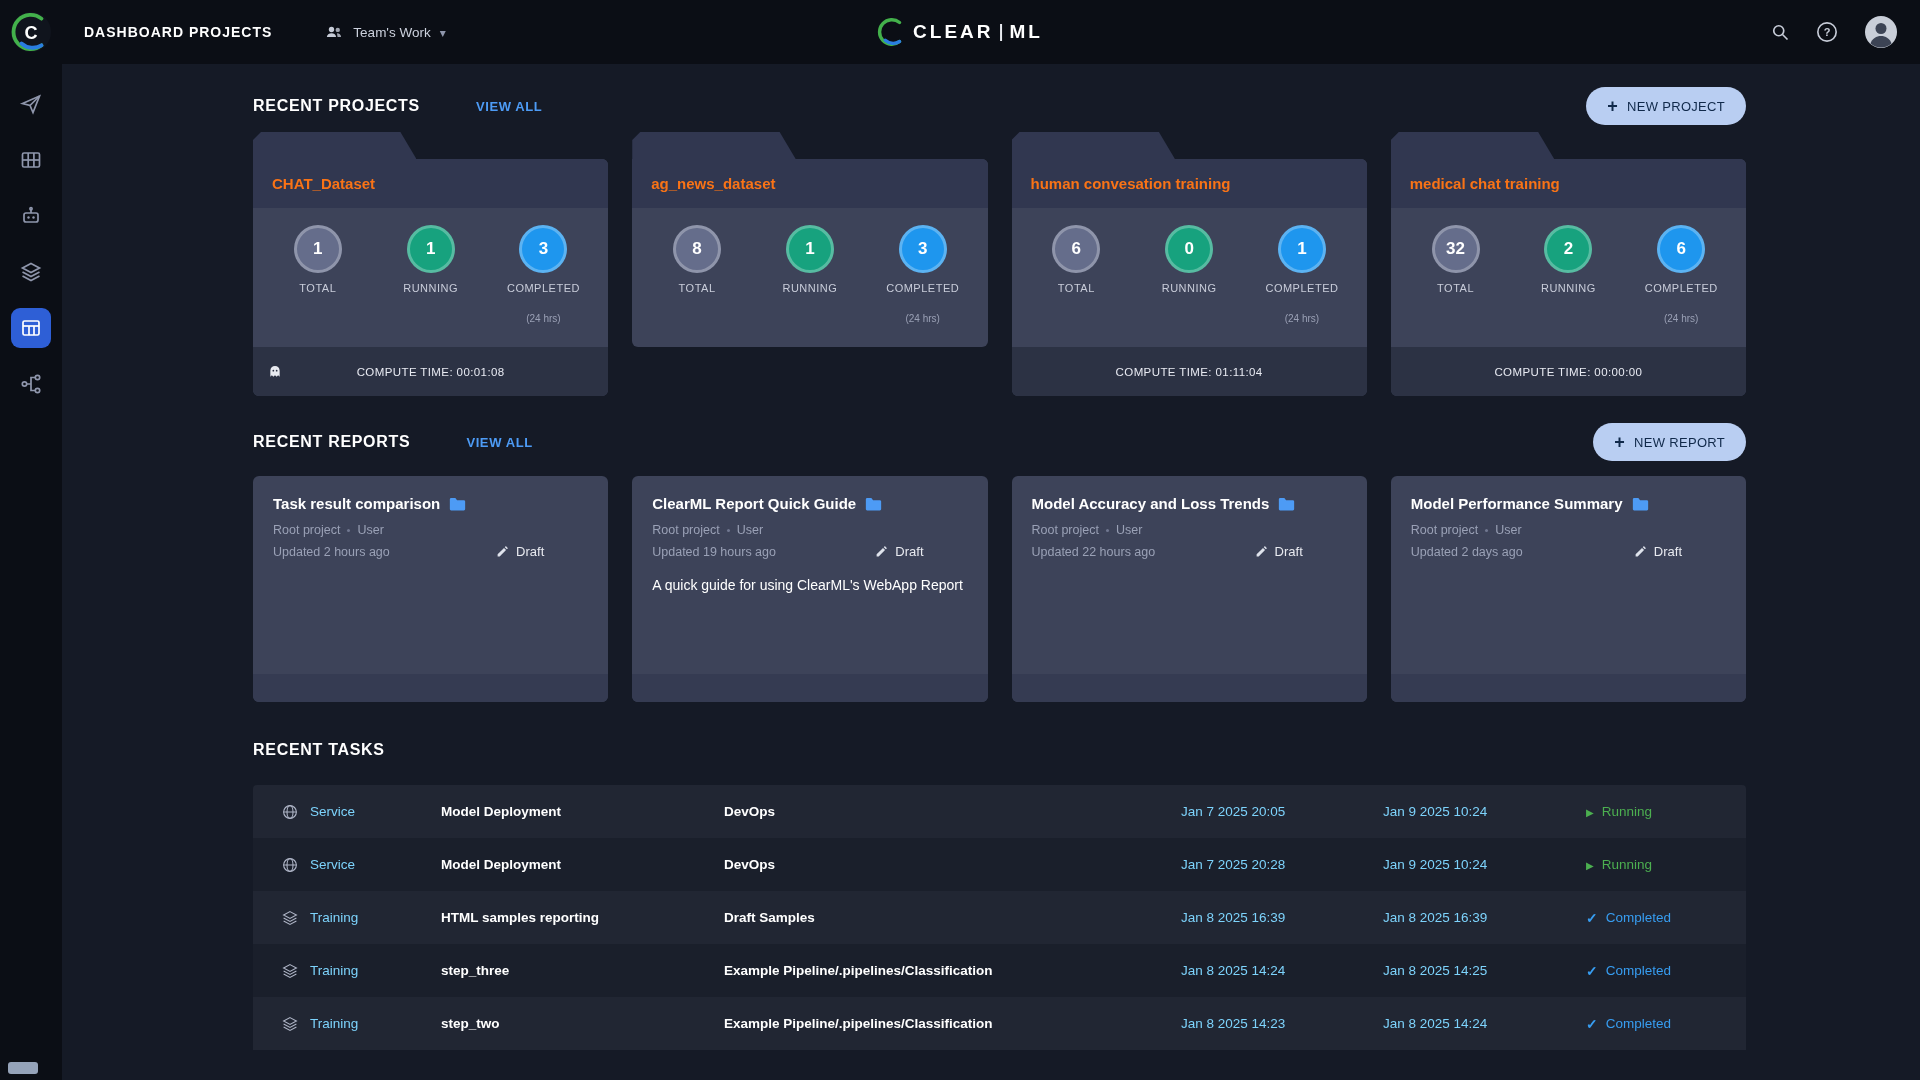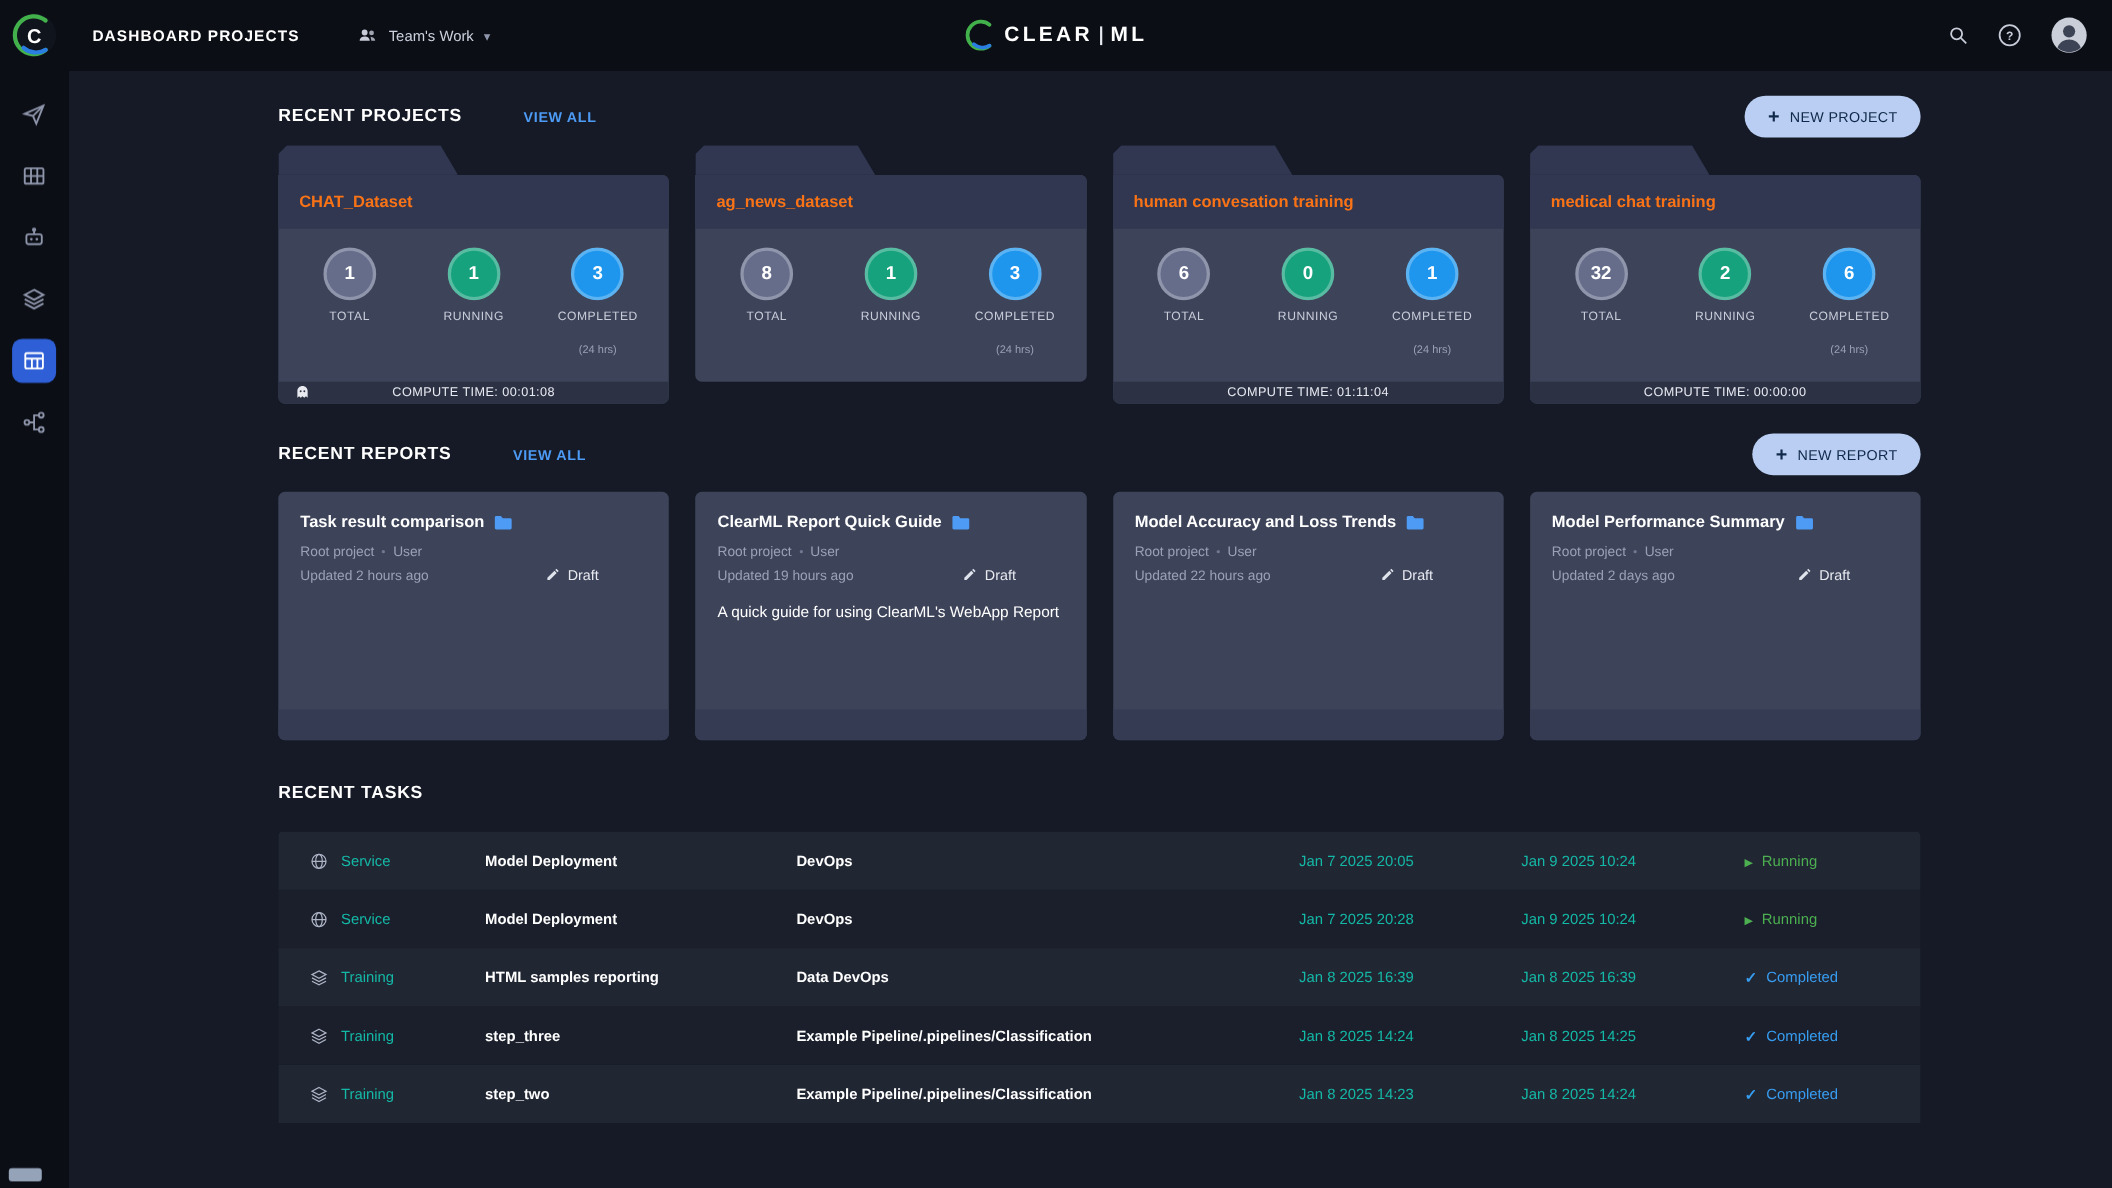--- a/index.html
+++ b/index.html
@@ -58,21 +58,21 @@
   .pstats { height:139px; display:flex; justify-content:space-evenly; padding-top:17px; }
   .stat { text-align:center; width:96px; }
   .circle { width:48px; height:48px; border-radius:50%; margin:0 auto 9px; display:flex;
     align-items:center; justify-content:center; font-size:17px; font-weight:bold; color:#fff;
     border:3px solid rgba(255,255,255,.28); }
   .c-total { background:#656d8b; }
   .c-running { background:#17a27e; }
   .c-completed { background:#1e96ee; }
   .slabel { font-size:11px; color:#c9cdda; letter-spacing:.5px; }
   .swindow { font-size:10px; color:#9aa0b5; margin-top:19px; }
-  .pfooter { height:20px; background:#2c3244; display:flex; align-items:center;
+  .pfooter { height:49px; background:#2c3244; display:flex; align-items:center;
     justify-content:center; position:relative; }
   .ptime { font-size:11.5px; color:#e8eaf2; letter-spacing:.4px; }
   .ghost { position:absolute; left:14px; top:50%; transform:translateY(-50%); display:flex; }
 
   
   .sec-reports .sec-head { margin-top:22px; }
   .sec-reports .cards-grid { margin-top:10px; }
   .rcard { background:#3d4359; border-radius:6px; height:226px; position:relative;
     padding:19px 20px 0; overflow:hidden; cursor:pointer; }
   .rtitle-row { display:flex; align-items:center; gap:9px; }
@@ -88,21 +88,21 @@
   
   .sec-tasks .sec-head { margin-top:24px; }
   .task-table { margin-top:11px; width:100%; border-radius:4px 4px 0 0; overflow:hidden; }
   .thead, .trow { display:grid; grid-template-columns:160px 283px 457px 202px 203px 1fr;
     align-items:center; padding-left:28px; }
   .thead { height:44px; background:#262b3a; }
   .th { font-size:12px; font-weight:bold; color:#c9cedd; letter-spacing:.5px; }
   .trow { height:53px; cursor:pointer; }
   .trow:nth-of-type(odd) { background:#212633; }
   .trow:nth-of-type(even) { background:#1a1f2b; }
-  .td { font-size:13.5px; color:#14b8a6; }
+  .td { font-size:13.5px; color:#7dd3fc; }
   .td-type { display:flex; align-items:center; gap:11px; }
   .td-title, .td-project { font-weight:bold; color:#ffffff; }
   .td-status { display:flex; align-items:center; gap:8px; font-weight:normal; }
   .status-running { color:#4caf50; }
   .status-completed { color:#379df1; }
   .status-running .status-icon::before { content:"▶"; font-size:10px; }
   .status-completed .status-icon::before { content:"✓"; font-size:14px; font-weight:bold; }
 </style>
 </head>
 <body>
@@ -526,21 +526,21 @@
         <div class="trow">
           <div class="td td-type">
             <svg width="18" height="18" viewBox="0 0 24 24" fill="none" stroke="#aeb4c6" stroke-width="1.5">
                 <path d="M12 3.5 20.5 8 12 12.5 3.5 8z"></path>
                 <path d="M3.5 12 12 16.5 20.5 12"></path>
                 <path d="M3.5 16 12 20.5 20.5 16"></path>
               </svg>
             <span>Training</span>
           </div>
           <div class="td td-title">HTML samples reporting</div>
-          <div class="td td-project">Data DevOps</div>
+          <div class="td td-project">Draft Samples</div>
           <div class="td">Jan 8 2025 16:39</div>
           <div class="td">Jan 8 2025 16:39</div>
           <div class="td td-status status-completed">
               <span class="status-icon"></span>
               <span>Completed</span>
             </div>
         </div>
 
         <div class="trow">
           <div class="td td-type">

